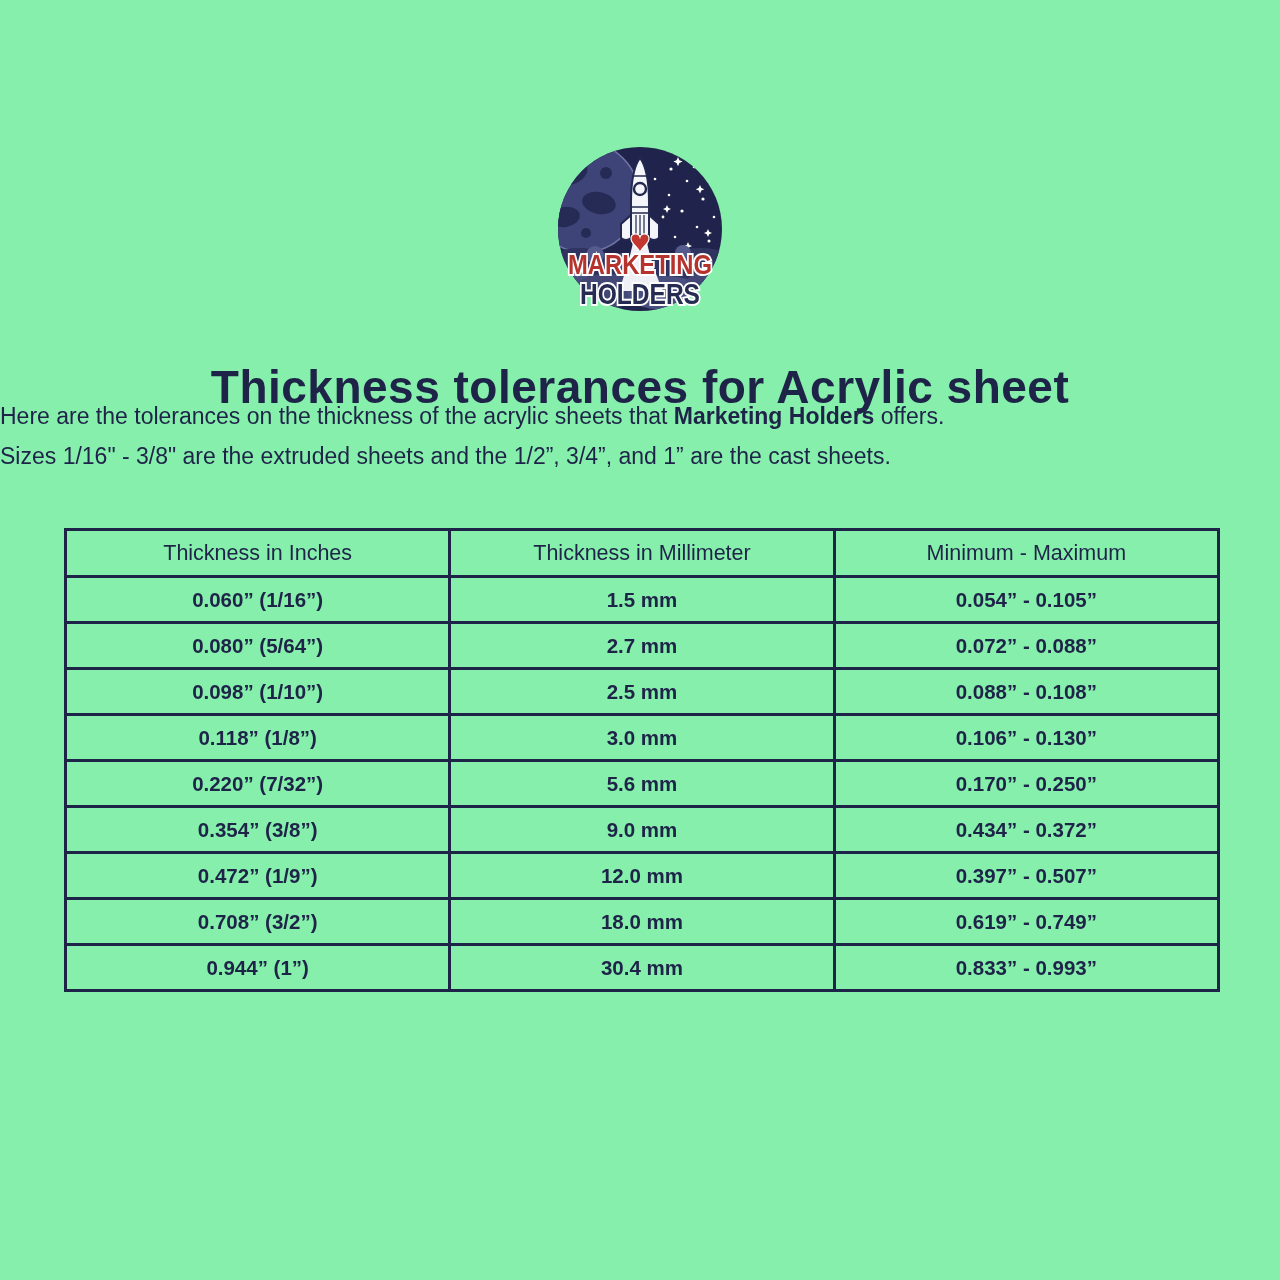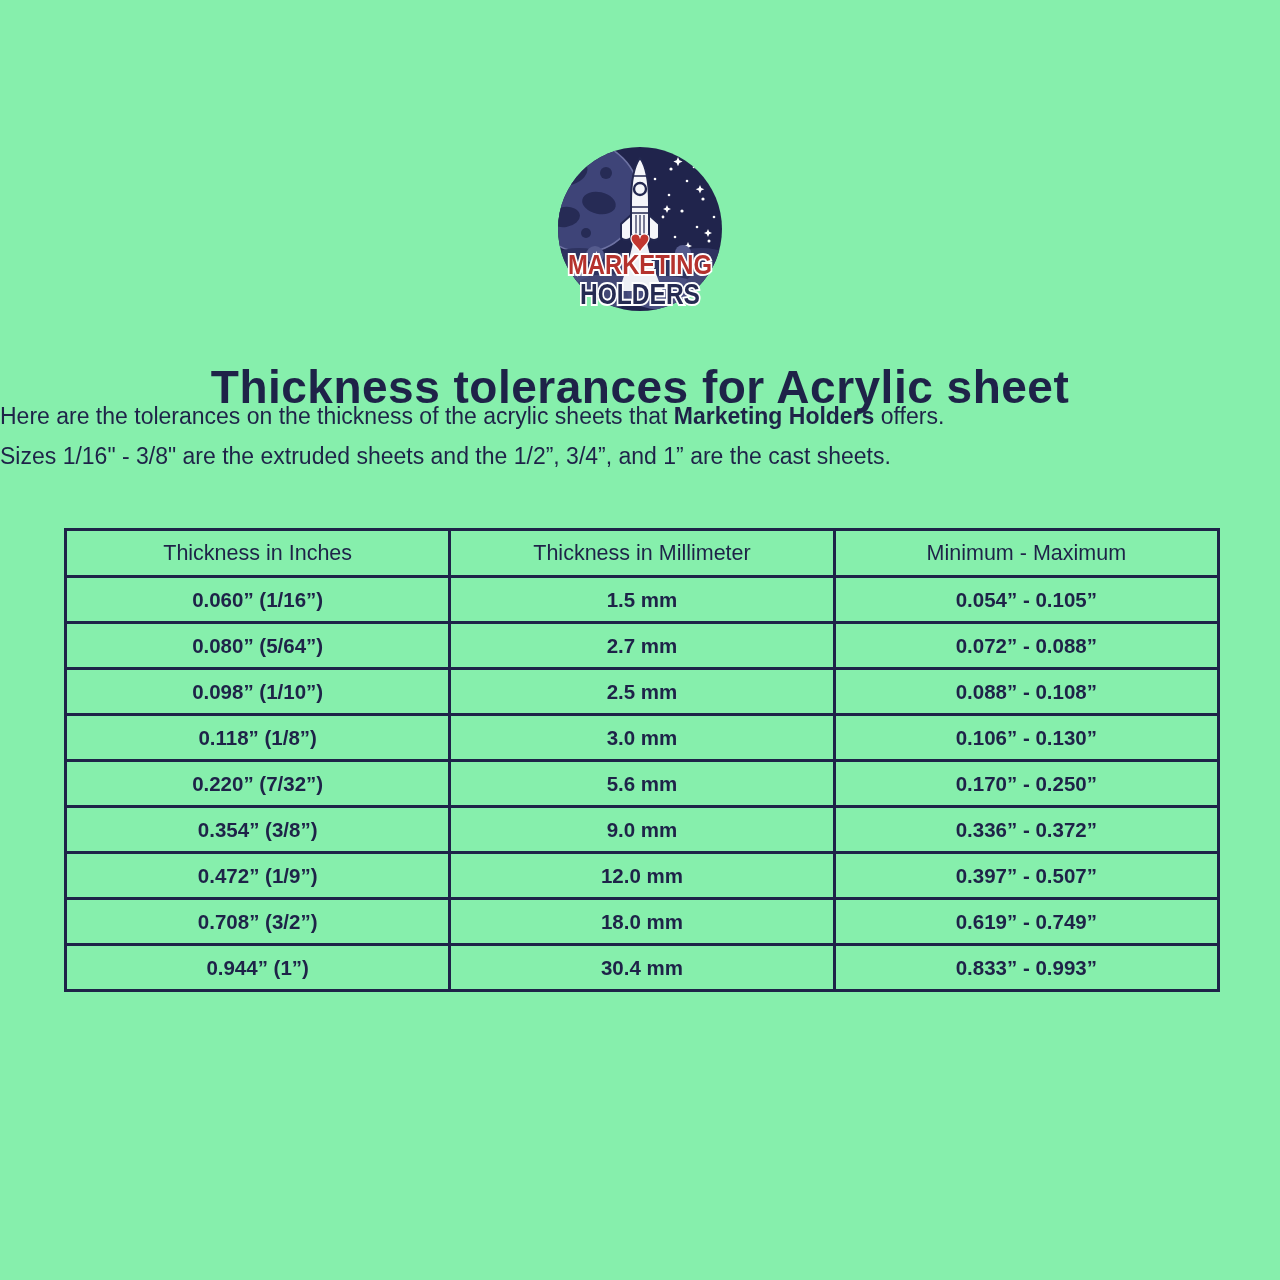--- a/index.html
+++ b/index.html
@@ -200,21 +200,21 @@
           <td>0.106” - 0.130”</td>
         </tr>
         <tr>
           <td>0.220” (7/32”)</td>
           <td>5.6 mm</td>
           <td>0.170” - 0.250”</td>
         </tr>
         <tr>
           <td>0.354” (3/8”)</td>
           <td>9.0 mm</td>
-          <td>0.336” - 0.372”</td>
+          <td>0.434” - 0.372”</td>
         </tr>
         <tr>
           <td>0.472” (1/9”)</td>
           <td>12.0 mm</td>
           <td>0.397” - 0.507”</td>
         </tr>
         <tr>
           <td>0.708” (3/2”)</td>
           <td>18.0 mm</td>
           <td>0.619” - 0.749”</td>

